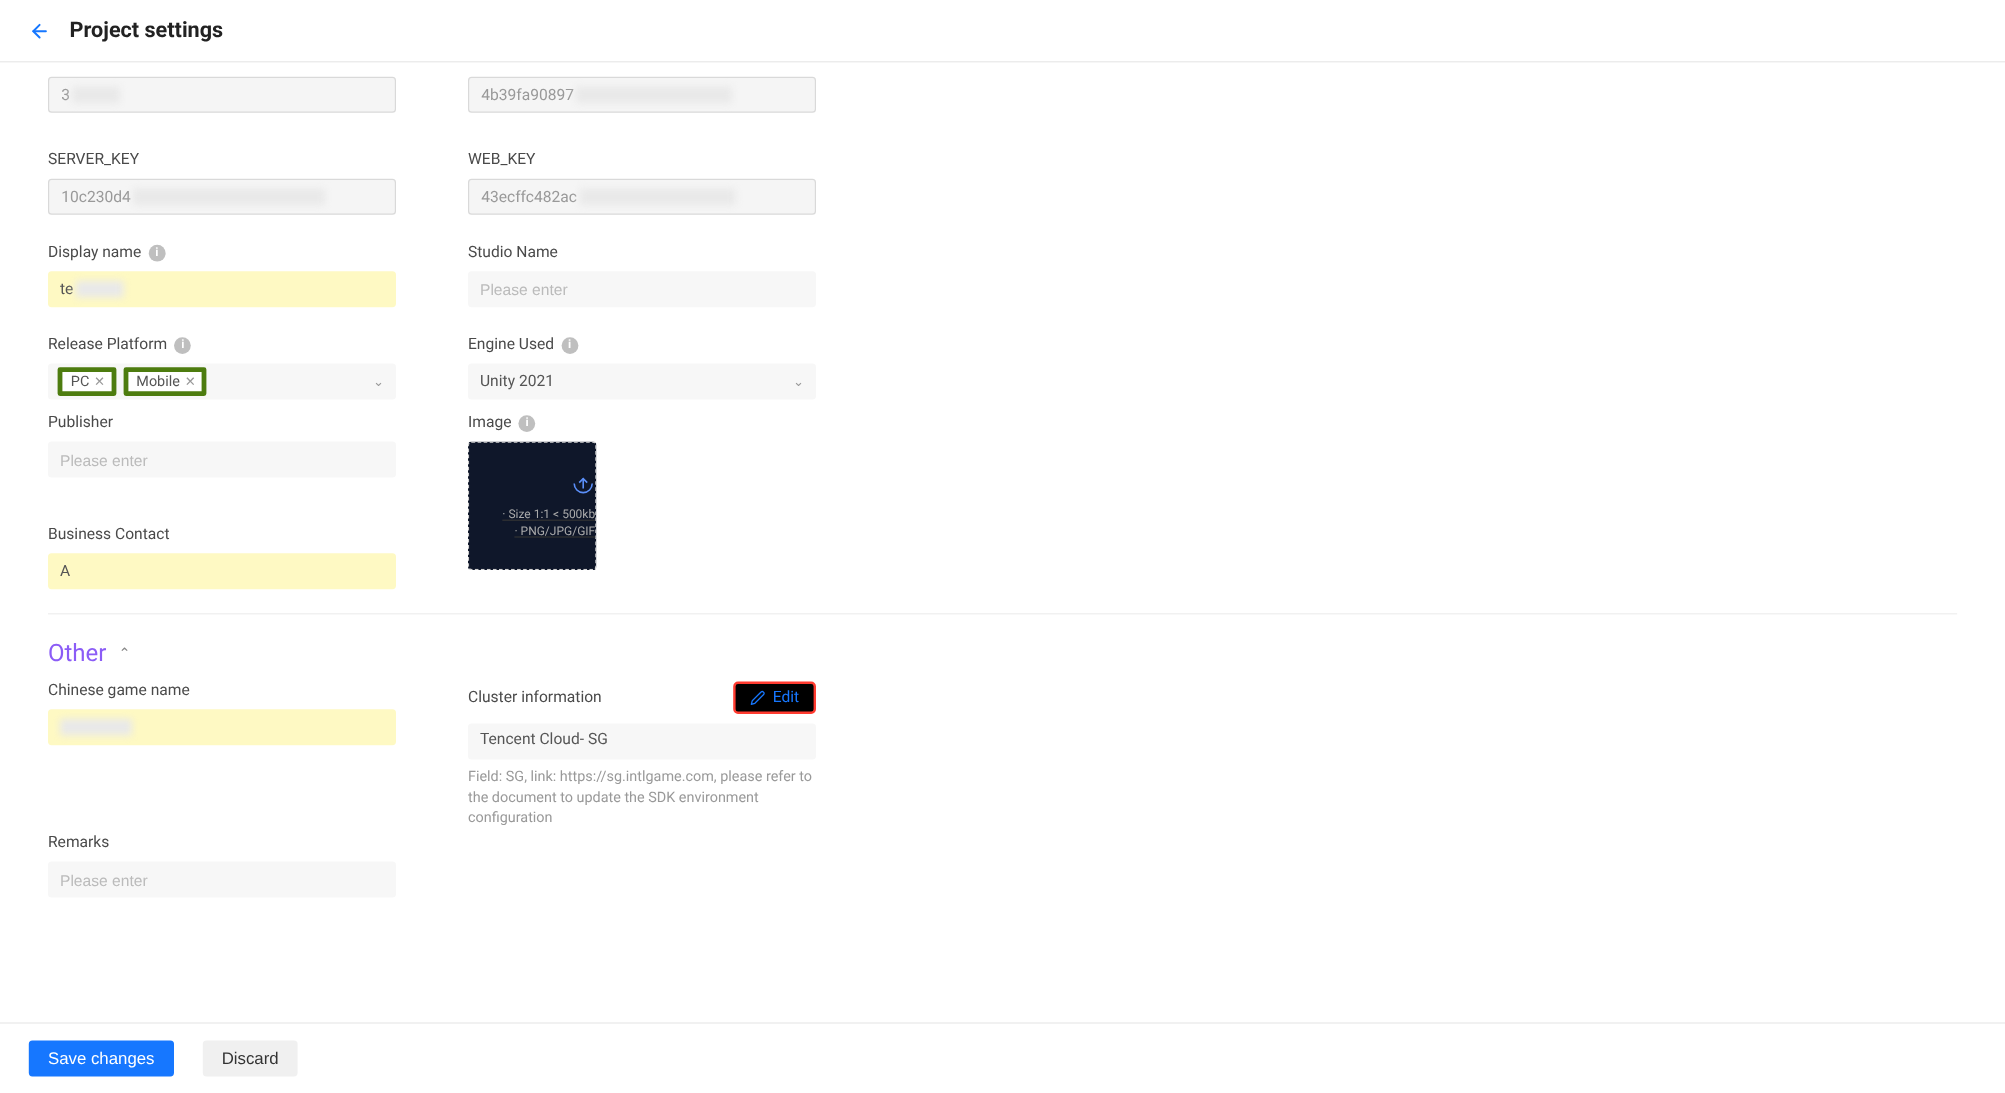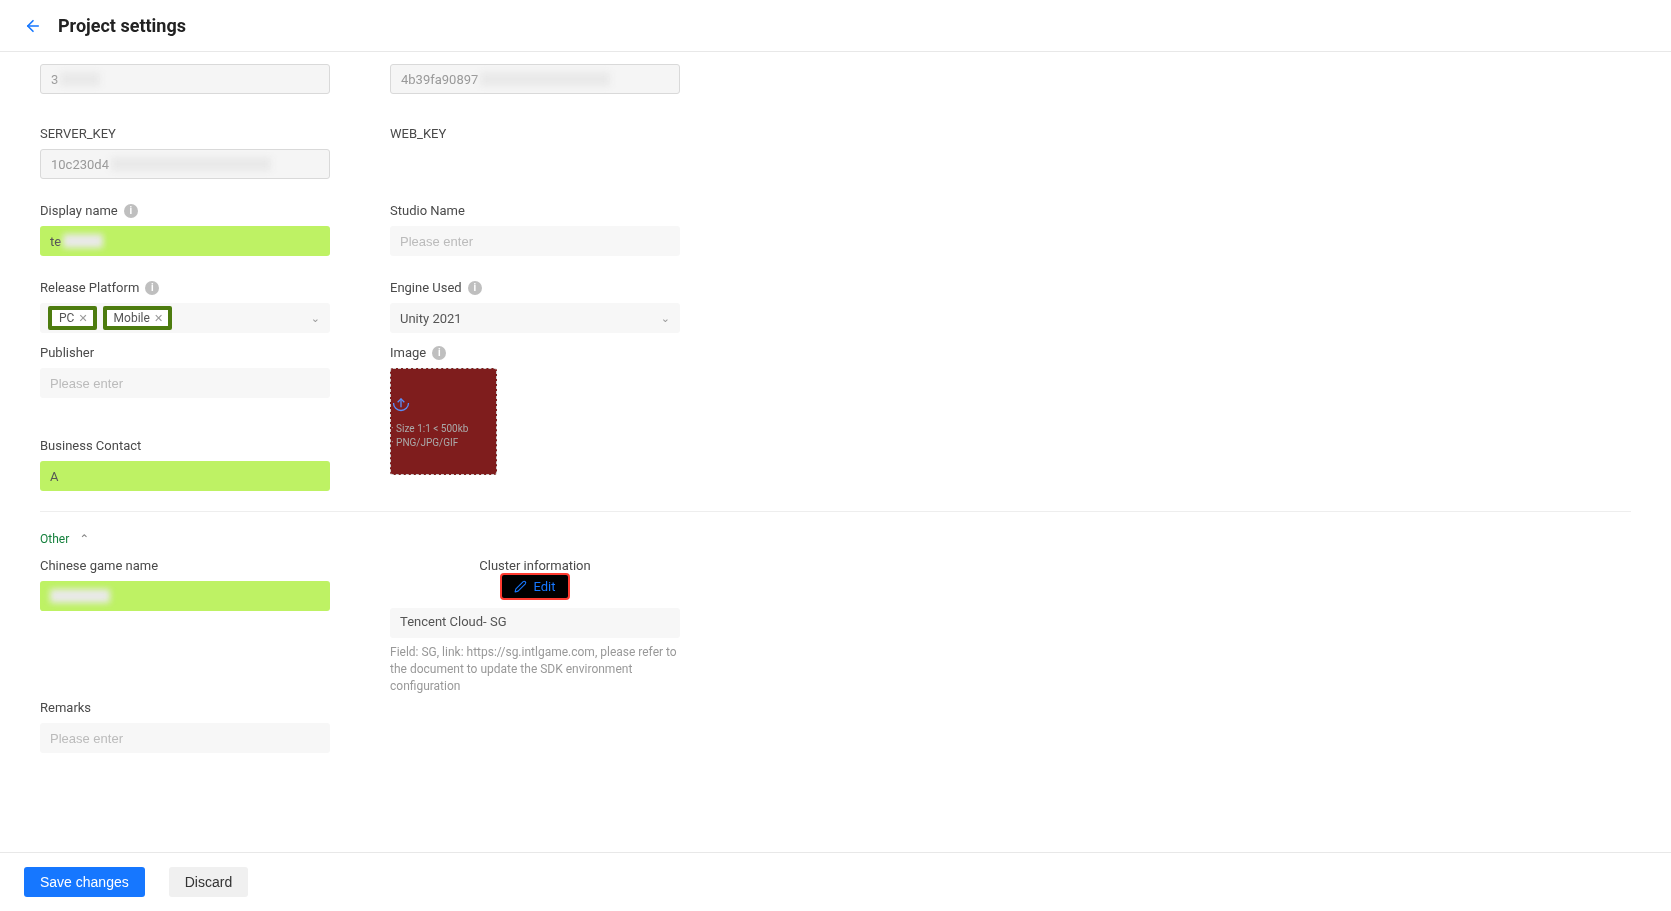--- a/index.html
+++ b/index.html
@@ -141,26 +141,27 @@
       align-items: center;
       position: relative;
       font-size: 13px;
       color: #555;
     }
     .upload-box {
       width: 107px;
       height: 107px;
       border: 1px dashed #d0d0d0;
       border-radius: 3px;
-      background: #7f1d1d;
+      background: #0f172a;
       display: flex;
       flex-direction: column;
-      align-items: flex-start;
+      align-items: flex-end;
       justify-content: center;
       cursor: pointer;
+      text-decoration: underline;
     }
     .upload-icon {
       color: #5b8ff9;
       margin-bottom: 6px;
     }
     .upload-text {
       font-size: 10px;
       color: #aaa;
       text-align: center;
       line-height: 1.4;
@@ -170,34 +171,33 @@
       border-top: 1px solid #eee;
       margin: 20px 0;
     }
     .section-header {
       display: flex;
       align-items: center;
       gap: 10px;
       margin-bottom: 12px;
     }
     .section-title {
-      font-size: 12px;
+      font-size: 20px;
       font-weight: 400;
-      color: #15803d;
+      color: #8b5cf6;
     }
     .collapse-icon {
       color: #888;
       font-size: 12px;
     }
     .cluster-row {
       display: flex;
       align-items: center;
       justify-content: space-between;
       width: 290px;
-      flex-direction: column;
     }
     .edit-btn {
       border: 2px solid #ff3b30;
       border-radius: 4px;
       padding: 4px 12px;
       display: inline-flex;
       align-items: center;
       gap: 6px;
       color: #1677ff;
       font-size: 13px;
@@ -252,21 +252,21 @@
       color: #333;
     }
     .value-with-blur {
       display: flex;
       align-items: center;
       gap: 0;
     }
     .plain-value {
       width: 100%;
       min-height: 30px;
-      background: #bef264;
+      background: #fef9c3;
       border: none;
       border-radius: 3px;
       padding: 7px 10px;
       font-size: 13px;
       color: #555;
       display: flex;
       align-items: center;
     }
   </style>
 </head>
@@ -302,20 +302,24 @@
   <div class="form-row" style="margin-top:32px;">
     <div class="form-group">
       <div class="label">SERVER_KEY</div>
       <div class="input disabled value-with-blur">
         <span>10c230d4</span>
           <span class="blur-box" style="width:160px;margin-left:2px;"></span>
       </div>
     </div>
     <div class="form-group">
       <div class="label">WEB_KEY</div>
+      <div class="input disabled value-with-blur">
+        <span>43ecffc482ac</span>
+          <span class="blur-box" style="width:130px;margin-left:2px;"></span>
+      </div>
     </div>
   </div>
 
   <div class="form-row" style="margin-top:24px;">
     <div class="form-group">
       <div class="label">
         <span>Display name</span>
         <span class="info-icon">i</span>
       </div>
       <div class="plain-value">

